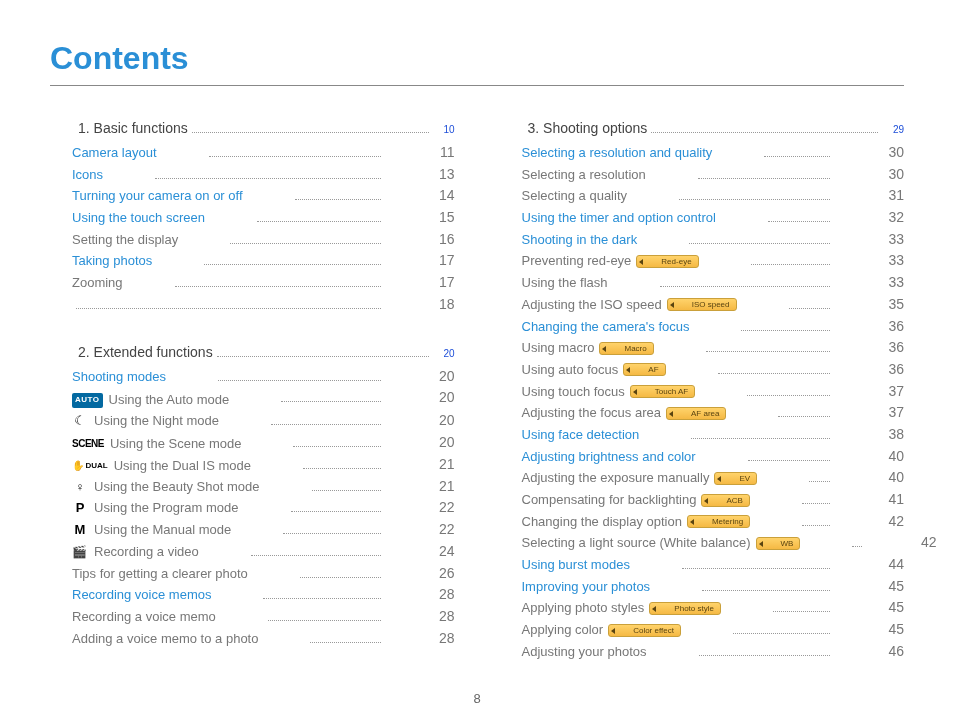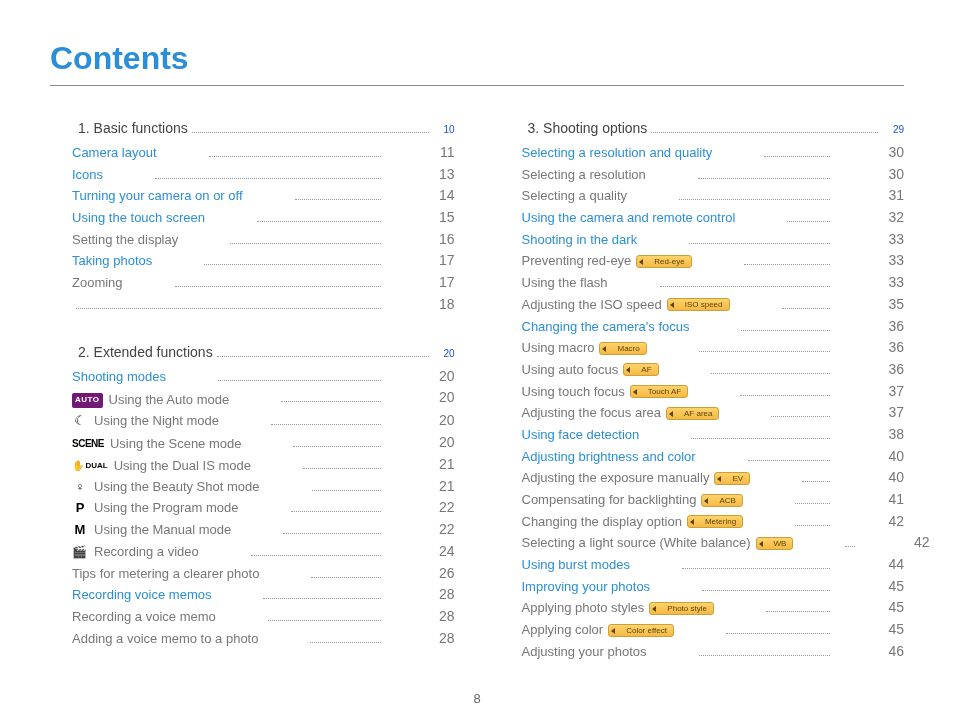--- a/index.html
+++ b/index.html
@@ -72,40 +72,40 @@
   }
   .section-head .pg { font-size: 10px; color:#1d4ed8; }
   .icon-prefix {
     display: inline-flex;
     align-items: center;
     justify-content: center;
     margin-right: 6px;
     min-width: 16px;
   }
   .ico-auto {
-    background:#701a75; color:#fff; font-size:8px; font-weight:bold;
+    background:#0369a1; color:#fff; font-size:8px; font-weight:bold;
     padding:1px 3px; border-radius:2px; letter-spacing:0.5px;
   }
   .ico-scene {
     color:#000; font-size:10px; font-weight:bold; letter-spacing:-0.5px;
   }
   .ico-moon { color:#000; font-size:13px; }
   .ico-dual { color:#000; font-size:8px; font-weight:bold; display:flex; align-items:center; gap:1px;}
   .ico-beauty { color:#000; font-size:12px; }
   .ico-p { color:#000; font-size:13px; font-weight:bold; }
   .ico-m { color:#000; font-size:13px; font-weight:bold; }
   .ico-video { color:#000; font-size:12px; }
   .badge {
     display:inline-block;
     background: linear-gradient(#ffd36b, #f5b944);
     border:1px solid #caa03a;
     border-radius:3px;
     font-size:8px;
     color:#5a4410;
-    padding: 0px 6px 0px 17px;
+    padding: 0px 6px 0px 24px;
     line-height: 12px;
     height:13px;
     margin-left:5px;
     position:relative;
     white-space:nowrap;
   }
   .badge::before{
     content:'';
     position:absolute;
     left:2px; top:3px;
@@ -281,21 +281,21 @@
           <span class="icon-prefix">
             <span class="ico-video">🎬</span>
           </span>
           <span>Recording a video</span>
         </span>
         <span class="dots"></span>
         <span class="pg">24</span>
       </div>
       <div class="entry">
         <span class="label-wrap">
-          <span>Tips for metering a clearer photo</span>
+          <span>Tips for getting a clearer photo</span>
         </span>
         <span class="dots"></span>
         <span class="pg">26</span>
       </div>
       <div class="entry blue">
         <span class="label-wrap">
           <span>Recording voice memos</span>
         </span>
         <span class="dots"></span>
         <span class="pg">28</span>
@@ -339,21 +339,21 @@
       </div>
       <div class="entry">
         <span class="label-wrap">
           <span>Selecting a quality</span>
         </span>
         <span class="dots"></span>
         <span class="pg">31</span>
       </div>
       <div class="entry blue">
         <span class="label-wrap">
-          <span>Using the camera and remote control</span>
+          <span>Using the timer and option control</span>
         </span>
         <span class="dots"></span>
         <span class="pg">32</span>
       </div>
       <div class="entry blue">
         <span class="label-wrap">
           <span>Shooting in the dark</span>
         </span>
         <span class="dots"></span>
         <span class="pg">33</span>

